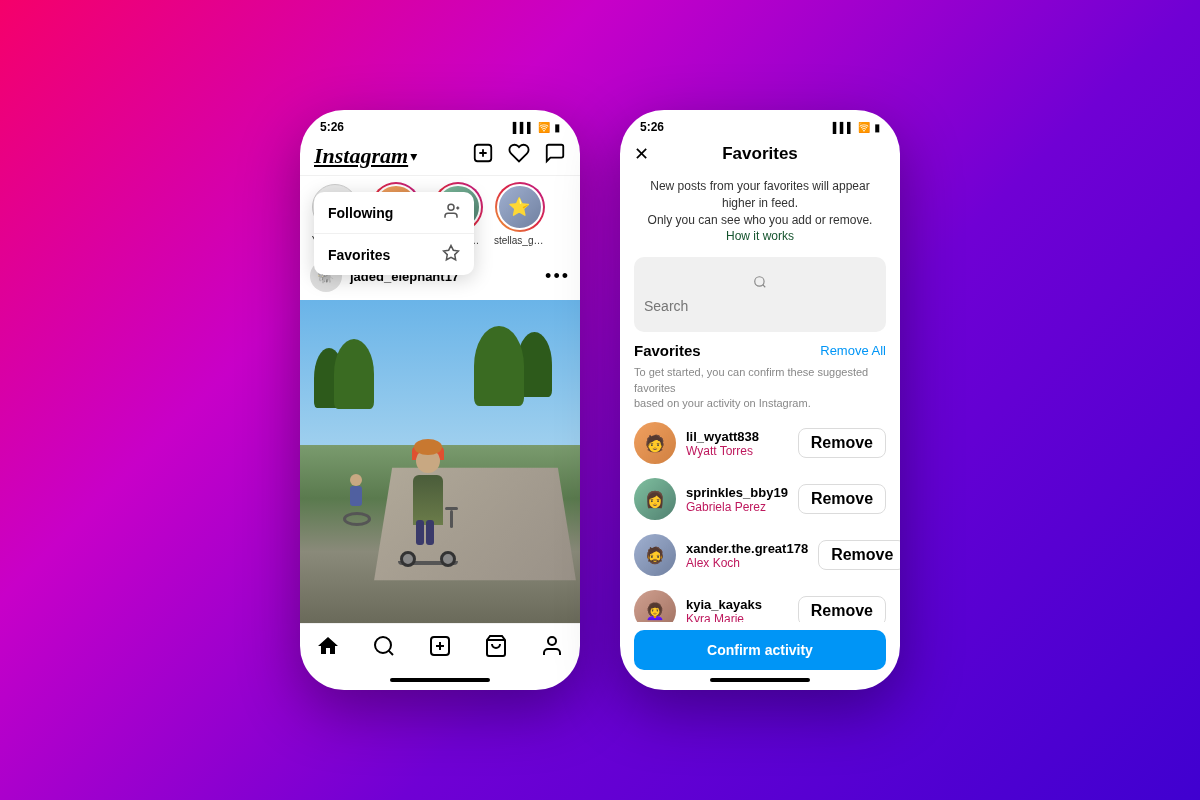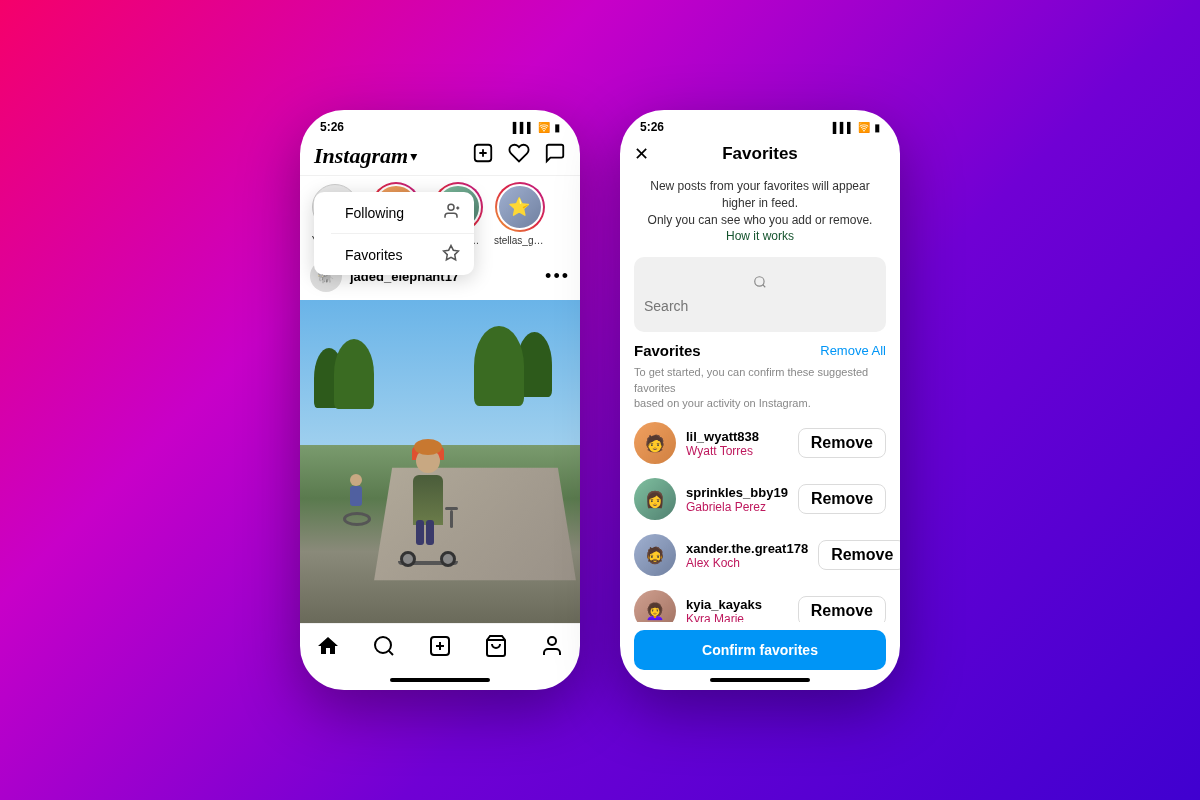--- a/index.html
+++ b/index.html
@@ -53,20 +53,21 @@
       justify-content: space-between;
       align-items: center;
       padding: 4px 14px 6px;
       flex-shrink: 0;
     }
     .ig-logo {
       font-family: 'Georgia', serif;
       font-size: 22px;
       font-weight: bold;
       font-style: italic;
+      text-decoration: underline;
     }
     .ig-header-icons {
       display: flex;
       gap: 14px;
       align-items: center;
     }
     .ig-header-icons span {
       font-size: 20px;
       cursor: pointer;
     }
@@ -79,23 +80,22 @@
       box-shadow: 0 4px 20px rgba(0,0,0,0.18);
       z-index: 10;
       width: 160px;
     }
     .dropdown-item {
       display: flex;
       align-items: center;
       justify-content: space-between;
       padding: 10px 14px;
       font-size: 14px;
-      font-weight: 400;
+      font-weight: 700;
       cursor: pointer;
-      margin-left: 17px;
     }
     .dropdown-item:first-child {
       border-bottom: 1px solid #f0f0f0;
     }
     .stories-row {
       display: flex;
       gap: 10px;
       padding: 6px 10px;
       overflow-x: hidden;
       flex-shrink: 0;
@@ -713,18 +713,18 @@
       <div class="fav-suggested-header">Suggested</div>
 
       <div class="fav-user-row">
         
         
         
       </div>
 
     </div>
 
-    <button class="confirm-btn">Confirm favorites</button>
+    <button class="confirm-btn">Confirm activity</button>
 
     <div class="phone-home-indicator"></div>
   </div>
 
 </div>
 
 </body></html>

